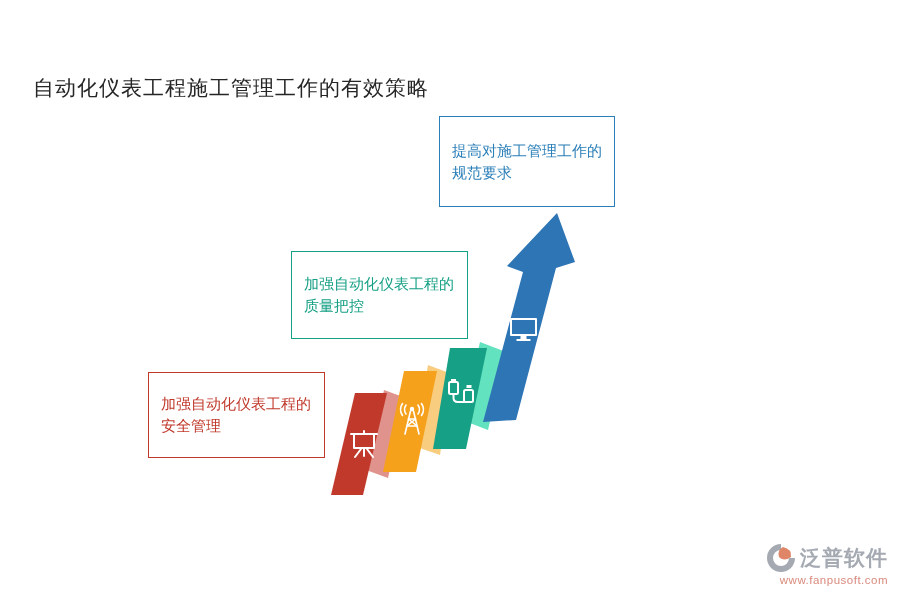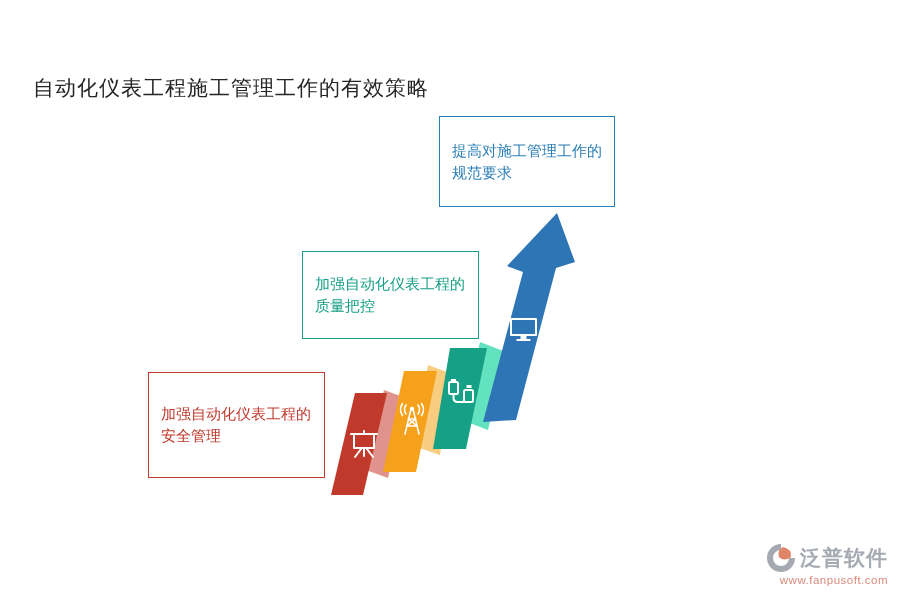--- a/index.html
+++ b/index.html
@@ -10,23 +10,23 @@
   }
   .page-title{
     position:absolute;left:33px;top:26px;
     font-size:21px;color:var(--title_color);letter-spacing:1px;margin-top:48px;
   }
   .callout{
     position:absolute;display:flex;align-items:center;
     box-sizing:border-box;padding:0 12px;
     font-size:15px;line-height:22px;background:#ffffff;
   }
-  .callout.safety{left:148px;top:372px;width:177px;height:106px;
+  .callout.safety{left:148px;top:372px;width:177px;height:86px;
     border:1px solid var(--red);color:var(--red);}
-  .callout.quality{left:302px;top:251px;width:177px;height:88px;
+  .callout.quality{left:291px;top:251px;width:177px;height:88px;
     border:1px solid var(--teal);color:var(--teal);}
   .callout.standard{left:439px;top:116px;width:176px;height:91px;
     border:1px solid var(--box_blue);color:var(--box_blue);}
   .ribbon-svg{position:absolute;left:0;top:0;}
   .fold-red{fill:var(--red_fold);}
   .fold-orange{fill:var(--orange_fold);}
   .fold-teal{fill:var(--teal_fold);}
   .band-red{fill:var(--red);}
   .band-orange{fill:var(--orange);}
   .band-teal{fill:var(--teal);}

